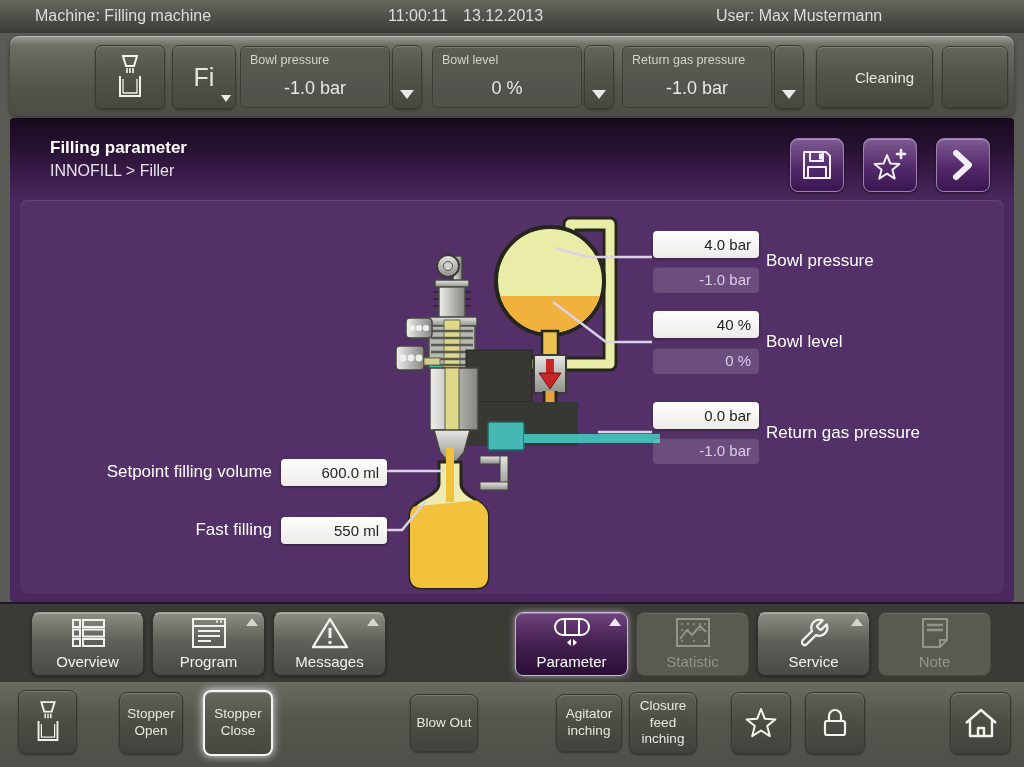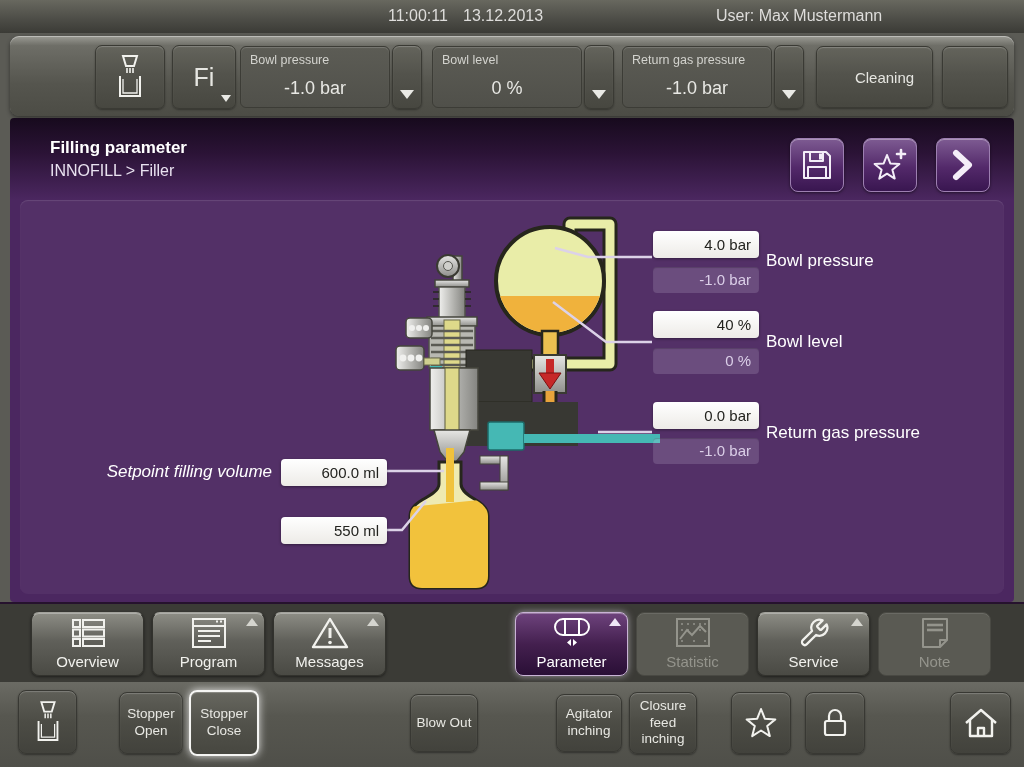--- a/index.html
+++ b/index.html
@@ -76,21 +76,21 @@
   .fld {
     position:absolute; width:106px; height:26px; border-radius:4px;
     font-size:15px; text-align:right; padding-right:8px; line-height:26px; white-space:nowrap;
   }
   .fld-set {
     background:linear-gradient(180deg,#ffffff 0%,#edebe7 100%); color:#23231f; height:27px; line-height:27px;
     box-shadow:0 1px 3px rgba(0,0,0,.4);
   }
   .fld-ro { background:rgba(238,228,248,0.16); color:#dbcfe8; box-shadow:inset 0 1px 1px rgba(0,0,0,.18); }
   .diag-label { position:absolute; color:#fff; font-size:17px; white-space:nowrap; }
-  .diag-label.ra { text-align:right;font-style:italic; }
+  .diag-label.ra { text-align:right; }
 
   
   .tab-bar { left:0; top:602px; width:1024px; height:80px; background:#3b3b36; border-top:2px solid #26122e; }
   .tab {
     position:absolute; top:8px; width:113px; height:64px; border-radius:8px;
     display:flex; flex-direction:column; align-items:center; justify-content:flex-end;
     padding-bottom:5px; gap:2px; font-size:15px; color:#f1f1ed;
     background:linear-gradient(180deg,#8d8d85 0%,#60605a 45%,#4a4a44 100%);
     border:1px solid #32322d; border-top-color:#a2a29b;
     box-shadow:0 1px 3px rgba(0,0,0,.5), inset 0 1px 0 rgba(255,255,255,.3);
@@ -120,29 +120,31 @@
     background:linear-gradient(180deg,#5f5f58 0%,#4c4c45 50%,#42423c 100%);
     border:1px solid #38image3833; border:1px solid #383833;
     box-shadow:inset 0 1px 1px rgba(255,255,255,.2), 0 1px 2px rgba(0,0,0,.4);
     color:#e8e8e3; font-size:13.5px; line-height:1.25;
     display:flex; align-items:center; justify-content:center; text-align:center; padding:3px;
   }
   .bbtn.selected {
     border:2px solid #f5f5f3;
     box-shadow:0 0 8px rgba(255,255,255,.85), inset 0 1px 1px rgba(255,255,255,.25);
     background:linear-gradient(180deg,#67675f 0%,#52524b 50%,#474740 100%);
+    margin-left:14px;
   }
   svg { display:block; }
 </style>
 </head>
 <body>
 
 <div class="screen">
 
   <div class="abs top-bar">
+    <span style="left:35px;">Machine: Filling machine</span>
     <span style="left:388px;">11:00:11</span>
     <span style="left:463px;">13.12.2013</span>
     <span style="left:716px;">User: Max Mustermann</span>
   </div>
 
   <svg width="0" height="0" style="position:absolute">
     <defs>
       <symbol id="sym-fillvalve" viewBox="0 0 36 46">
         <g fill="none" stroke="currentColor" stroke-width="2">
           <polygon points="11,2 25,2 22,12 14,12"></polygon>
@@ -341,20 +343,21 @@
       <div class="fld fld-ro" style="left:633px; top:148px;">0 %</div>
       <div class="diag-label" style="left:746px; top:132px;">Bowl level</div>
 
       <div class="fld fld-set" style="left:633px; top:202px;">0.0 bar</div>
       <div class="fld fld-ro" style="left:633px; top:238px;">-1.0 bar</div>
       <div class="diag-label" style="left:746px; top:223px;">Return gas pressure</div>
 
       <div class="diag-label ra" style="left:22px; top:262px; width:230px;">Setpoint filling volume</div>
       <div class="fld fld-set" style="left:261px; top:259px;">600.0 ml</div>
 
+      <div class="diag-label ra" style="left:22px; top:320px; width:230px;">Fast filling</div>
       <div class="fld fld-set" style="left:261px; top:317px;">550 ml</div>
     </div>
   </div>
 
   <div class="abs tab-bar">
 
     <div class="tab" style="left:31px;">
       <span class="ticon">
         <svg width="40" height="32" viewBox="0 0 40 32" fill="none" stroke="currentColor" stroke-width="2">
           <rect x="5" y="3" width="7" height="7"></rect>

